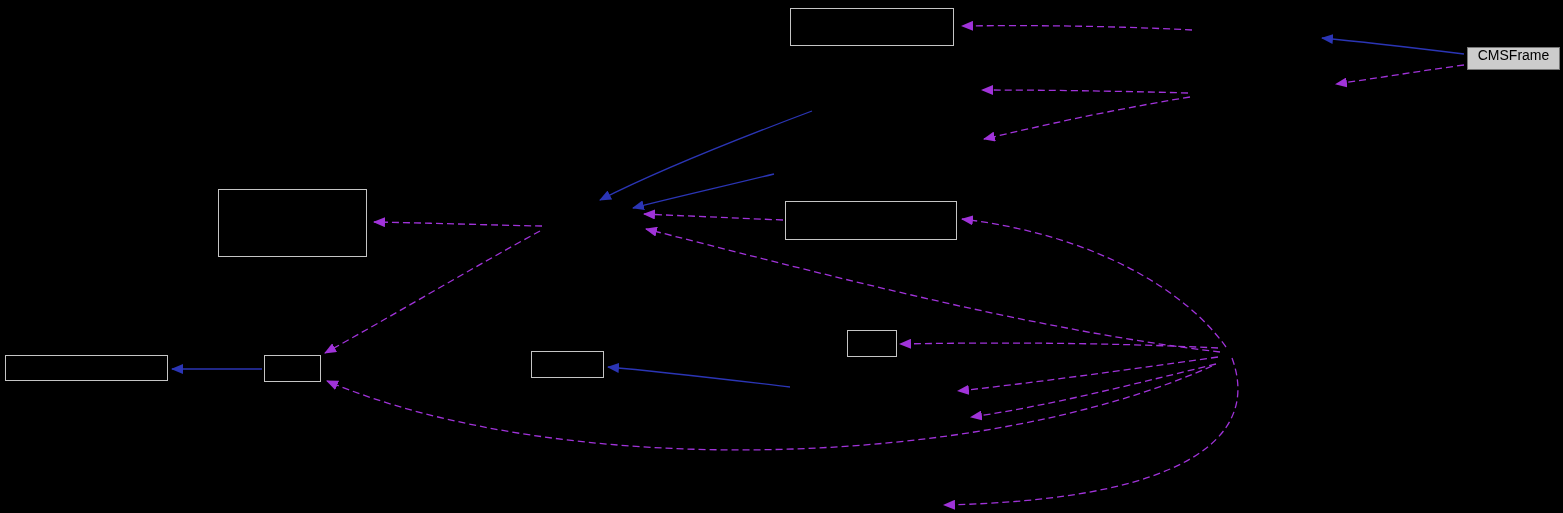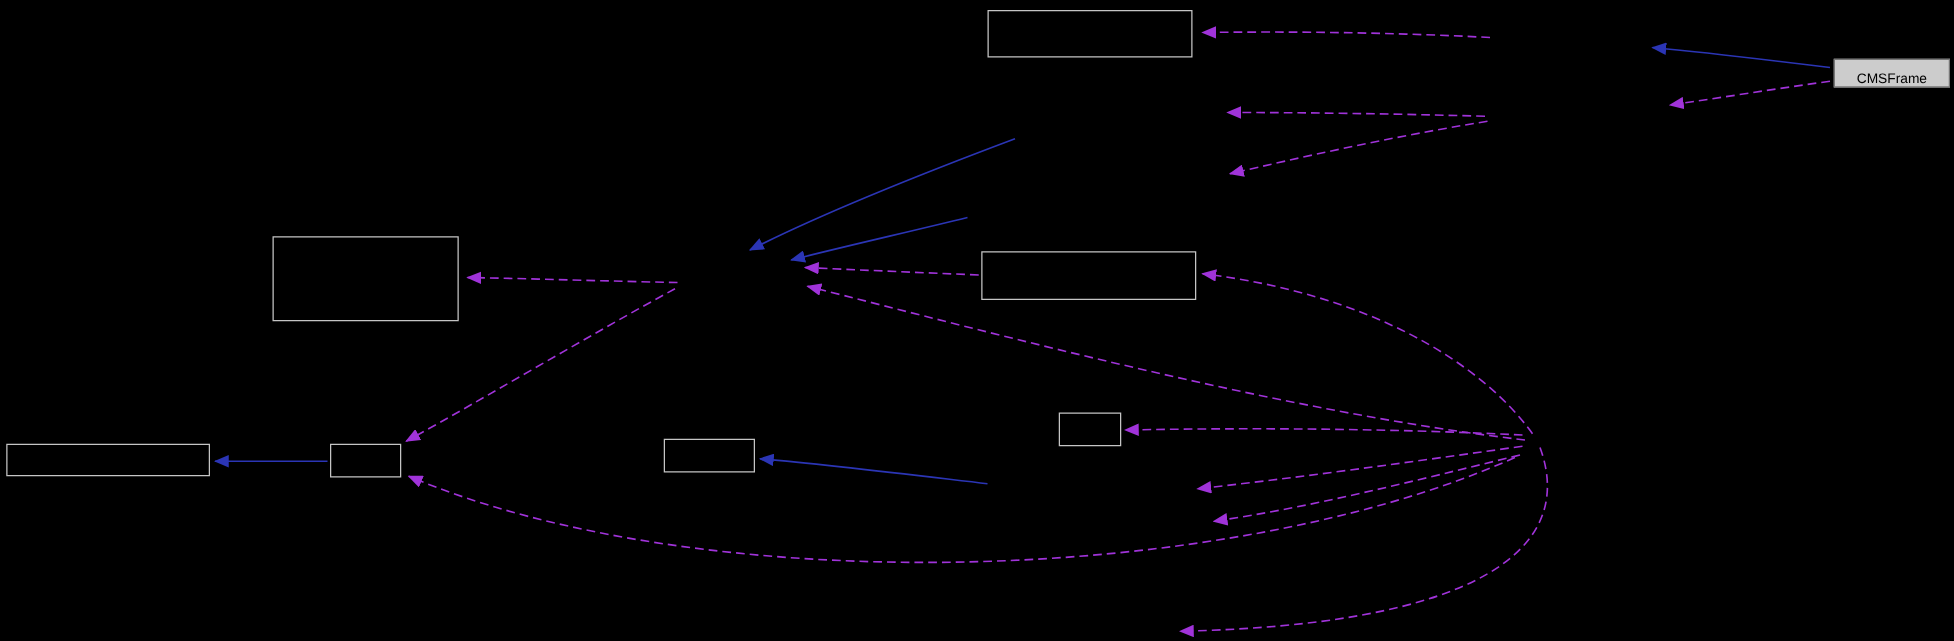--- a/index.html
+++ b/index.html
@@ -22,22 +22,22 @@
   .node{
     position:absolute;
     border:1px solid var(--node-border);
     box-sizing:border-box;
     background:transparent;
   }
   .node.highlight{
     background:var(--hl-fill);
     color:var(--hl-text);
     border-color:#777777;
-    display:flex;align-items:flex-end;justify-content:center;
-    font-size:11px;
+    display:flex;align-items:flex-start;justify-content:center;
+    font-size:14px;
     line-height:1;
   }
   path.usage{stroke:var(--usage);fill:none;stroke-width:1.3;stroke-dasharray:7 4;}
   path.inherit{stroke:var(--inherit);fill:none;stroke-width:1.3;}
   .mk-usage{fill:var(--usage);}
   .mk-inherit{fill:var(--inherit);}
 </style>
 </head>
 <body>
 

